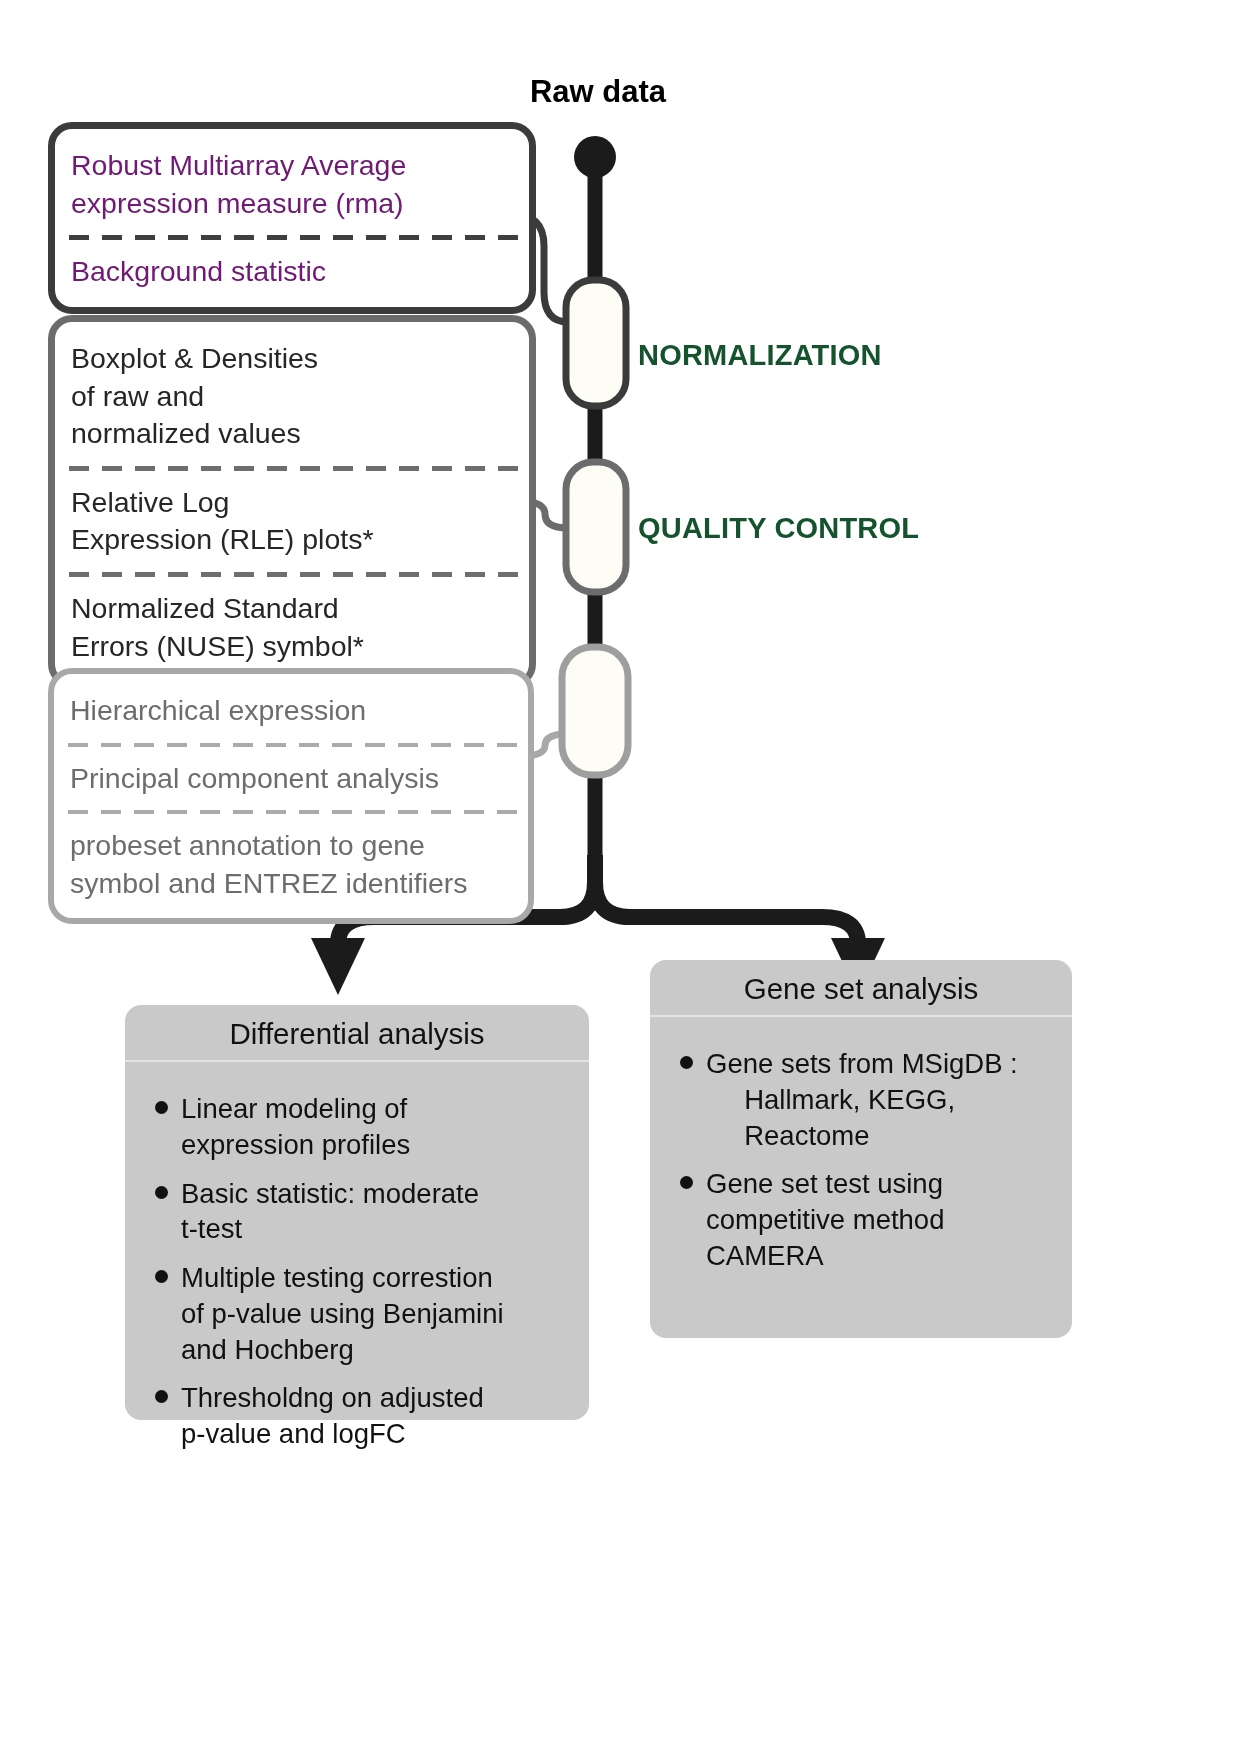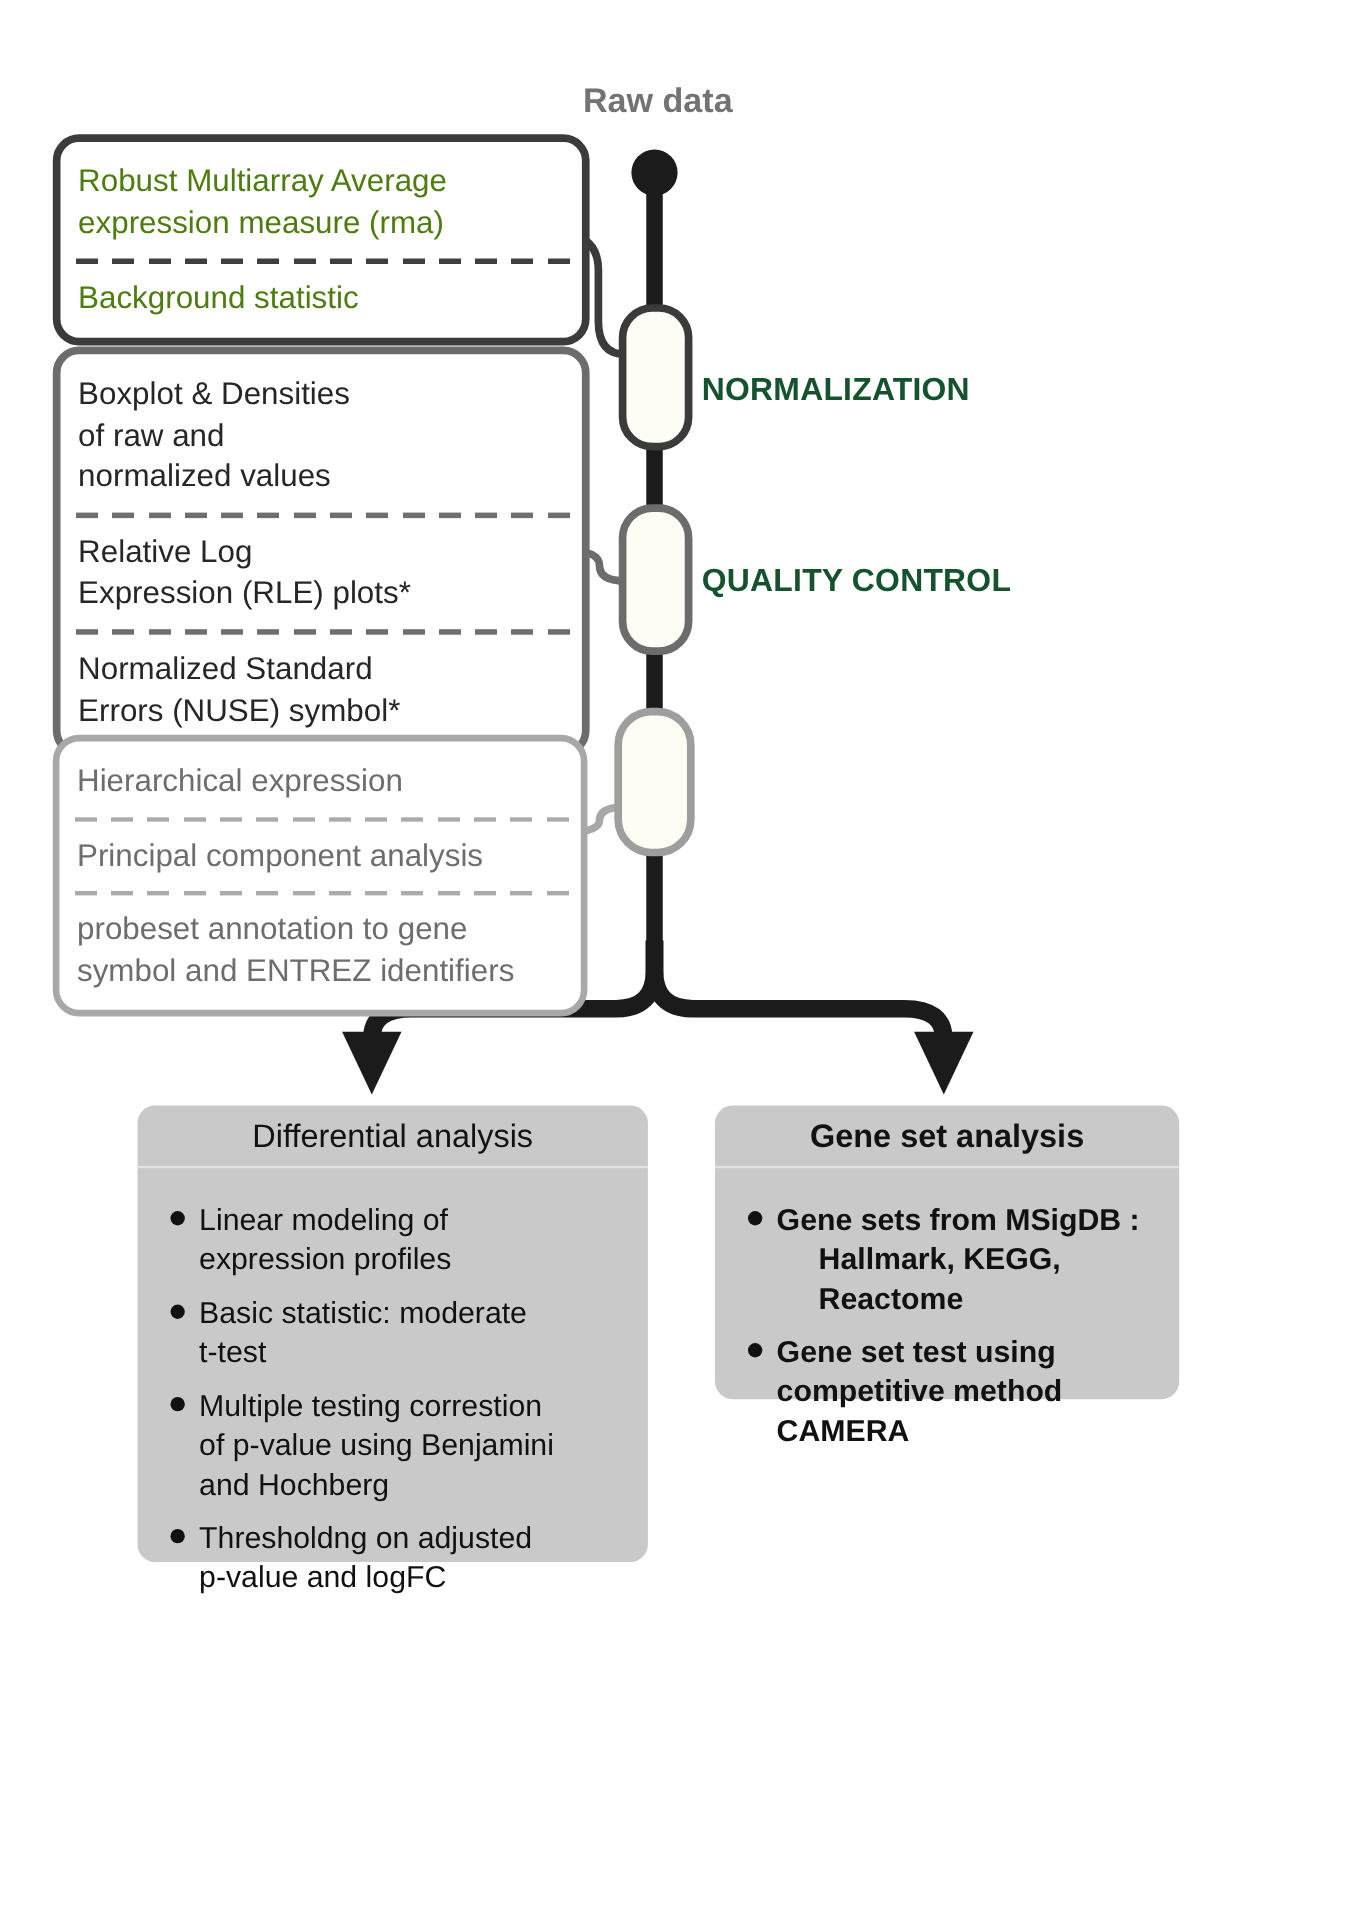--- a/index.html
+++ b/index.html
@@ -3,31 +3,31 @@
 <meta charset="utf-8">
 <style>
   html,body{margin:0;padding:0;background:#ffffff;}
   .canvas{
     position:relative;width:1240px;height:1753px;background:#ffffff;
     font-family:"Liberation Sans","DejaVu Sans",sans-serif;overflow:hidden;
   }
   .gfx{position:absolute;left:0;top:0;}
   .raw-data{
     position:absolute;left:498px;top:74px;width:200px;text-align:center;
-    font-size:31px;font-weight:bold;color:#737373;
+    font-size:31px;font-weight:bold;color:#000000;
   }
   .step-box{
     position:absolute;left:48px;width:454px;background:#fff;
     border-radius:24px;padding:14px 6px 12px 14px;box-sizing:content-box;
   }
   .box1{top:122px;border:7px solid #3b3b3b;min-height:150px;}
   .box2{top:315px;border:7px solid #6c6c6c;min-height:300px;}
   .box3{top:668px;border:6px solid #a8a8a8;min-height:202px;}
   .step-item{
-    font-size:28.5px;line-height:1.32;white-space:pre-line;color:#4d7c0f;
+    font-size:28.5px;line-height:1.32;white-space:pre-line;color:#701a75;
     padding:4px 2px;
   }
   .box2 .step-item{color:#262626;}
   .box3 .step-item{color:#6d6d6d;}
   .dash{
     height:5px;margin:9px 2px 9px 0;
   }
   .dash1{background:repeating-linear-gradient(90deg,#3f3f3f 0 20px,transparent 20px 33px);}
   .dash2{background:repeating-linear-gradient(90deg,#6e6e6e 0 20px,transparent 20px 33px);}
   .dash3{background:repeating-linear-gradient(90deg,#ababab 0 20px,transparent 20px 33px);height:4px;}
@@ -35,21 +35,21 @@
     position:absolute;left:638px;font-size:29px;font-weight:bold;color:#14532d;
     white-space:pre-line;line-height:1.35;letter-spacing:0.2px;
   }
   .label-norm{top:336px;}
   .label-qc{top:509px;}
   .label-explore{top:684px;}
   .output-box{
     position:absolute;background:#c9c9c9;border-radius:16px;
   }
   .out-left{left:125px;top:1005px;width:464px;height:415px;}
-  .out-right{left:650px;top:1005px;width:422px;height:267px;font-weight:bold;}
+  .out-right{left:650px;top:960px;width:422px;height:378px;}
   .output-title{
     font-size:29.5px;color:#121212;text-align:center;
     padding:12px 10px 9px 10px;border-bottom:2px solid #e2e2e2;
   }
   .bullets{padding:17px 30px 10px 30px;margin-top:12px;}
   .bullet{display:flex;align-items:flex-start;margin-bottom:13px;}
   .bullet-dot{
     flex:0 0 auto;width:13px;height:13px;border-radius:50%;
     background:#111;margin:10px 13px 0 0;
   }

